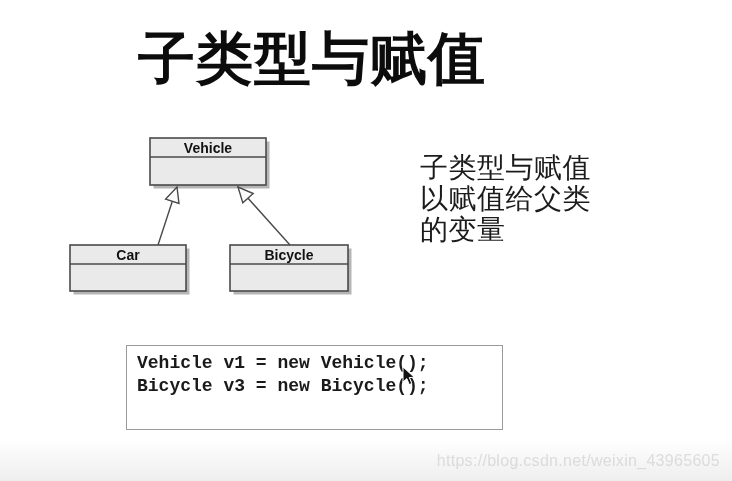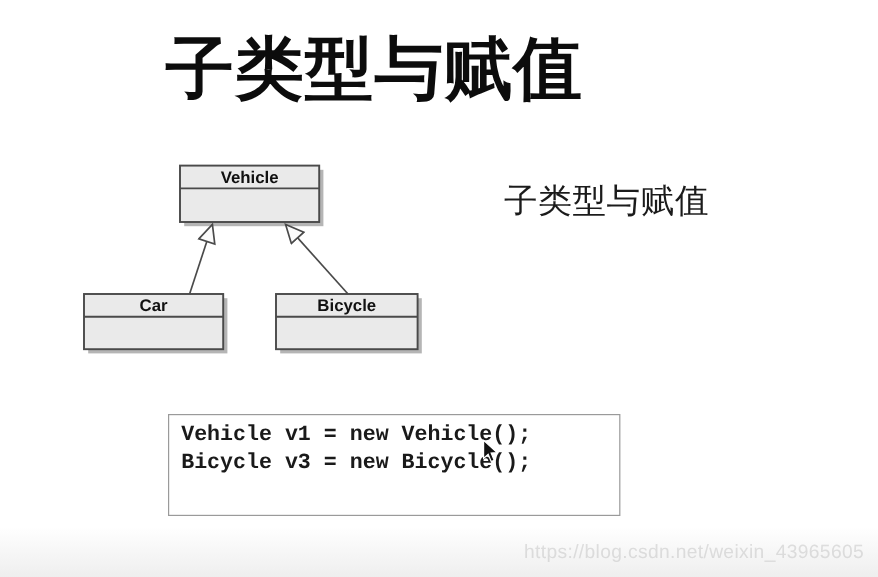--- a/index.html
+++ b/index.html
@@ -46,21 +46,21 @@
     top: 152px;
     width: 200px;
     font-size: 28px;
     line-height: 31px;
     color: #1b1b1b;
     letter-spacing: 0.5px;
     white-space: nowrap;
   }
   .code-box {
     position: absolute;
-    left: 140px;
+    left: 126px;
     top: 345px;
     width: 377px;
     height: 85px;
     background: #ffffff;
     border: 1px solid #9a9a9a;
     box-sizing: border-box;
     padding: 6px 0 0 10px;
   }
   .code-line {
     font-family: "Liberation Mono", "DejaVu Sans Mono", monospace;
@@ -133,20 +133,22 @@
       <line x1="175" y1="134" x2="293" y2="134" stroke="#4a4a4a" stroke-width="1.6"></line>
       <text x="234" y="129.5" text-anchor="middle">Bicycle</text>
     </g>
 
     <line x1="103" y1="115" x2="122" y2="57" stroke="#4a4a4a" stroke-width="1.4" marker-end="url(#genTri)"></line>
     <line x1="235" y1="115" x2="183" y2="57" stroke="#4a4a4a" stroke-width="1.4" marker-end="url(#genTri)"></line>
   </svg>
 
   <div class="note-text">
     <div>子类型与赋值</div>
+    <div>以赋值给父类</div>
+    <div>的变量</div>
   </div>
 
   <div class="code-box">
     <div class="code-line">Vehicle v1 = new Vehicle();</div>
     <div class="code-line">Bicycle v3 = new Bicycle();</div>
   </div>
 
   <svg class="mouse-cursor" viewBox="0 0 14 20">
     <path d="M1,1 L1,16 L4.8,12.6 L7.3,18.6 L9.8,17.5 L7.3,11.6 L12.2,11.2 Z" fill="#111111" stroke="#ffffff" stroke-width="1"></path>
   </svg>

